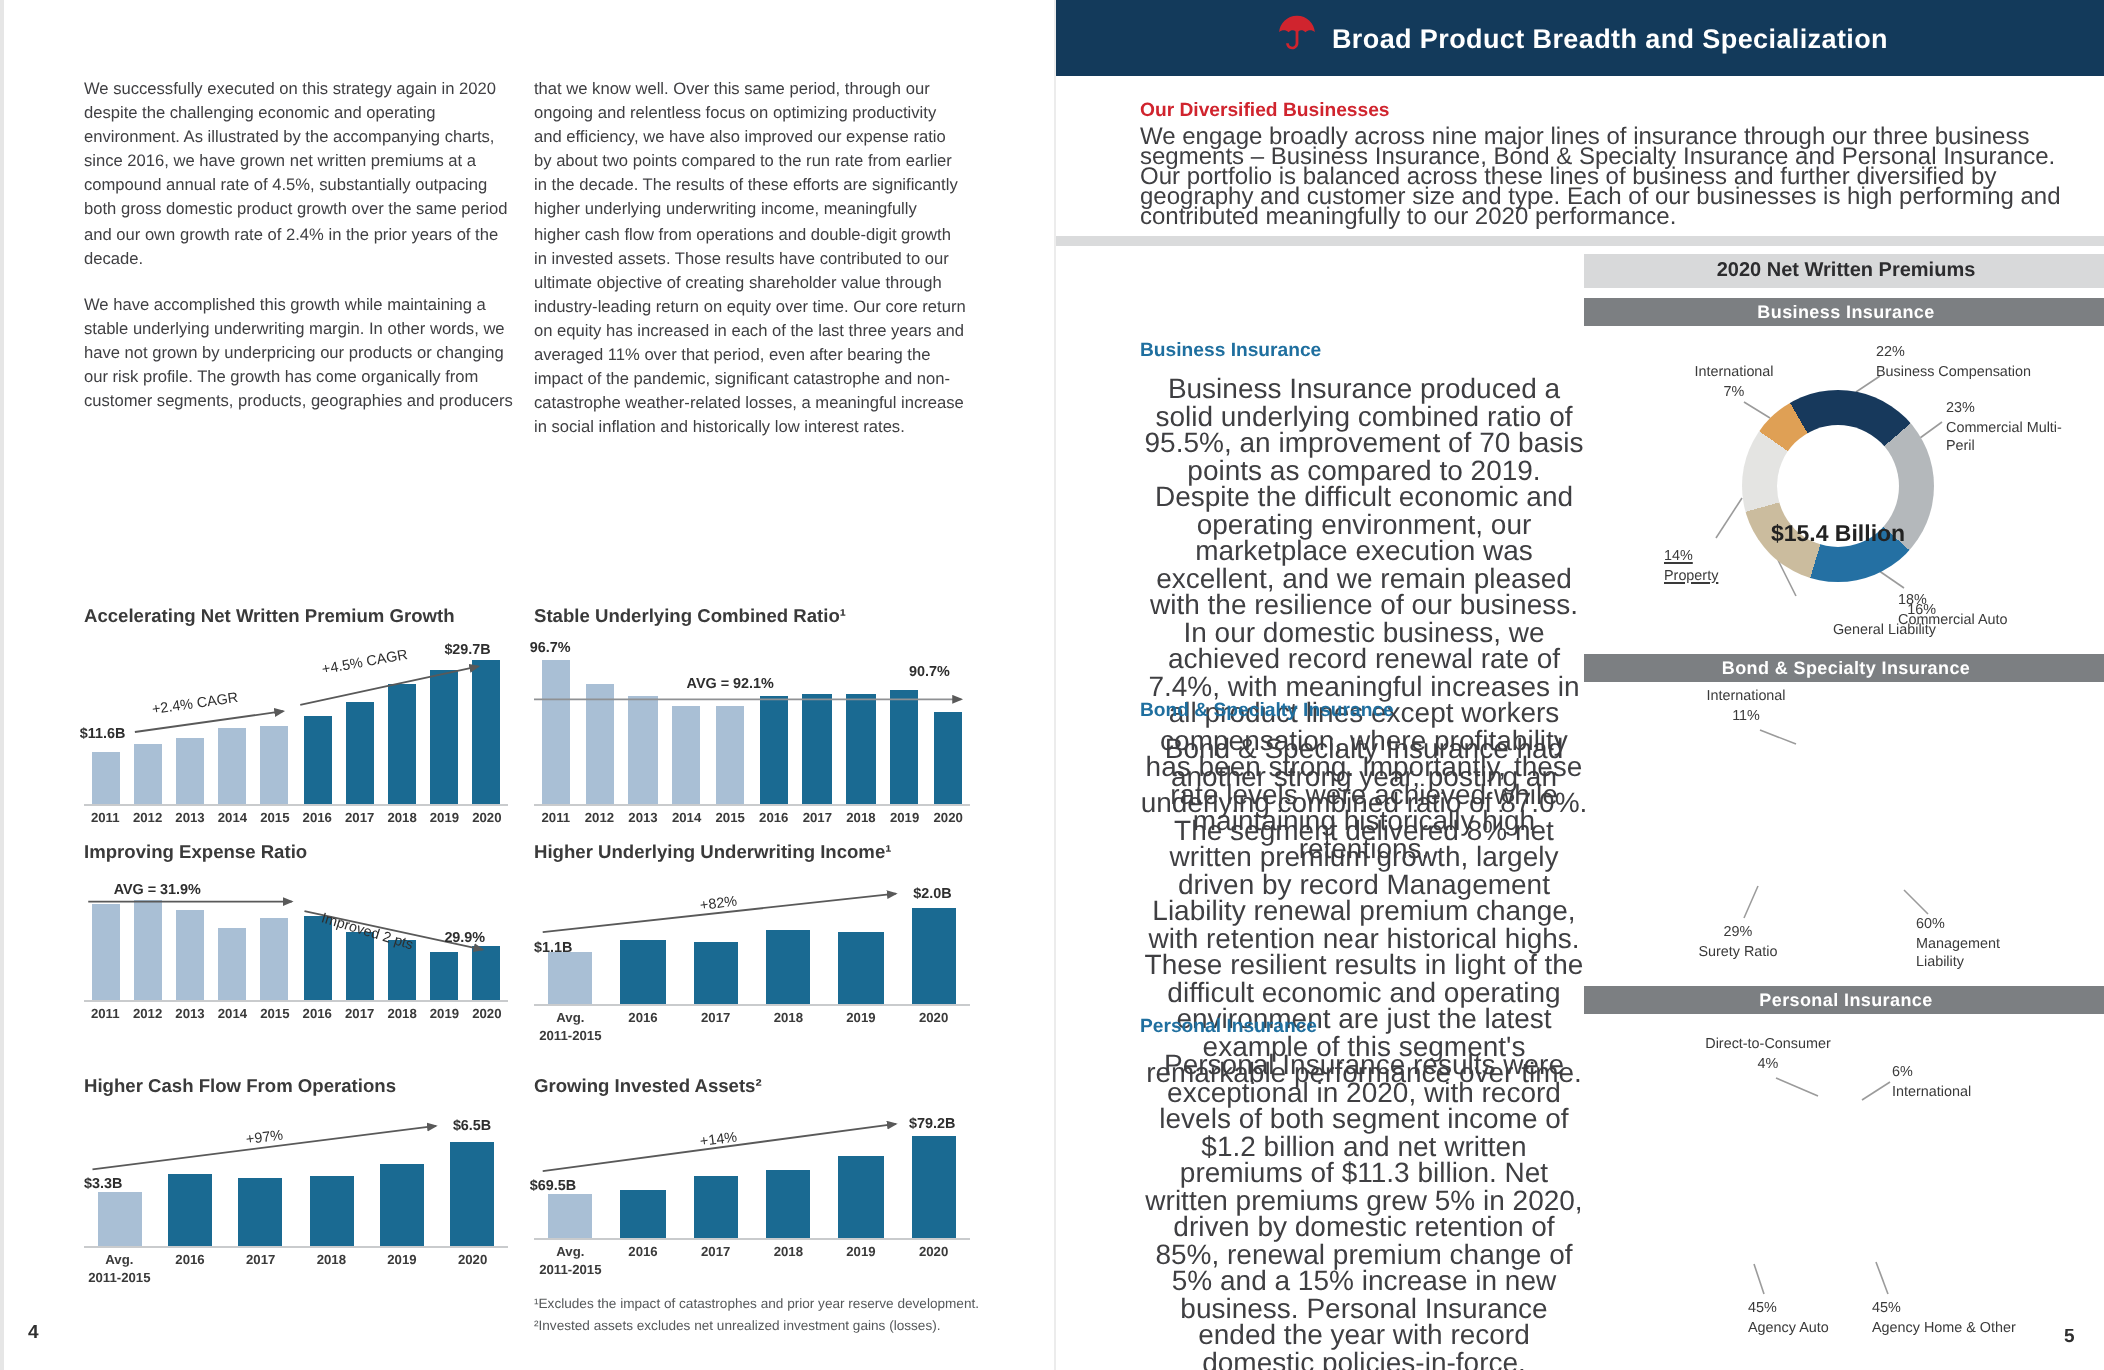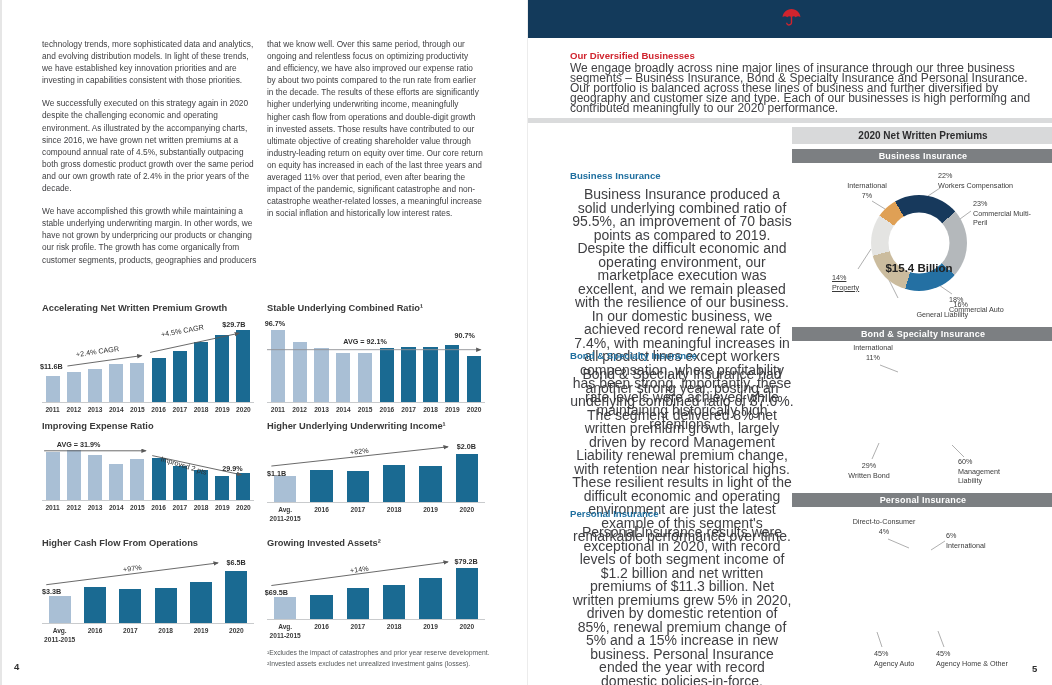--- a/index.html
+++ b/index.html
@@ -60,21 +60,20 @@
   .d-call{position:absolute;font-size:7.2px;line-height:9.6px;color:#3a3a3a;}
   .d-svg{position:absolute;left:0;top:0;width:100%;height:100%;overflow:visible;}
 </style>
 </head>
 <body>
 
 <div class="spread">
 
   <div class="page page-left">
     <div class="col" id="col1">
-      <p>technology trends, more sophisticated data and analytics, and evolving distribution models. In light of these trends, we have established key innovation priorities and are investing in capabilities consistent with those priorities.</p>
       <p>We successfully executed on this strategy again in 2020 despite the challenging economic and operating environment. As illustrated by the accompanying charts, since 2016, we have grown net written premiums at a compound annual rate of 4.5%, substantially outpacing both gross domestic product growth over the same period and our own growth rate of 2.4% in the prior years of the decade.</p>
       <p>We have accomplished this growth while maintaining a stable underlying underwriting margin. In other words, we have not grown by underpricing our products or changing our risk profile. The growth has come organically from customer segments, products, geographies and producers</p>
     </div>
     <div class="col" id="col2">
       <p>that we know well. Over this same period, through our ongoing and relentless focus on optimizing productivity and efficiency, we have also improved our expense ratio by about two points compared to the run rate from earlier in the decade. The results of these efforts are significantly higher underlying underwriting income, meaningfully higher cash flow from operations and double-digit growth in invested assets. Those results have contributed to our ultimate objective of creating shareholder value through industry-leading return on equity over time. Our core return on equity has increased in each of the last three years and averaged 11% over that period, even after bearing the impact of the pandemic, significant catastrophe and non-catastrophe weather-related losses, a meaningful increase in social inflation and historically low interest rates.</p>
     </div>
 
     <div class="chart" id="chart0">
         <div class="c-title">Accelerating Net Written Premium Growth</div>
         <div class="c-plot" style="height: 80px;">
@@ -405,20 +404,21 @@
     <div class="header-bar" id="hdrbar" style="background: rgb(19, 58, 91);">
       <span class="hu">
         <svg width="21" height="21" viewBox="0 0 24 24">
           <path fill="#d0242e" d="M12,2.2 C6.3,2.2 2.1,6.6 1.8,11.6 C3.3,10.1 5.6,10.1 7.1,11.6
             C8.5,10.2 10.2,10.1 11.2,11.2 L11.2,17.8 C11.2,18.9 10.3,19.8 9.2,19.8
             C8.2,19.8 7.3,19 7.3,17.9 L5.8,17.9 C5.8,19.8 7.3,21.3 9.2,21.3
             C11.1,21.3 12.8,19.7 12.8,17.8 L12.8,11.2 C13.8,10.1 15.5,10.2 16.9,11.6
             C18.4,10.1 20.7,10.1 22.2,11.6 C21.9,6.6 17.7,2.2 12,2.2 Z"></path>
         </svg>
       </span>
+      <span class="ht">Broad Product Breadth and Specialization</span>
     </div>
 
     <div class="intro-h" id="introh" style="color: rgb(208, 36, 46);">Our Diversified Businesses</div>
     <div class="intro-b">We engage broadly across nine major lines of insurance through our three business segments – Business Insurance, Bond &amp; Specialty Insurance and Personal Insurance. Our portfolio is balanced across these lines of business and further diversified by geography and customer size and type. Each of our businesses is high performing and contributed meaningfully to our 2020 performance.</div>
     <div class="rule"></div>
 
     <div class="sec" id="sec0">
       <h3>Business Insurance</h3>
       <p>Business Insurance produced a solid underlying combined ratio of 95.5%, an improvement of 70 basis points as compared to 2019. Despite the difficult economic and operating environment, our marketplace execution was excellent, and we remain pleased with the resilience of our business. In our domestic business, we achieved record renewal rate of 7.4%, with meaningful increases in all product lines except workers compensation, where profitability has been strong. Importantly, these rate levels were achieved while maintaining historically high retentions.</p>
     </div>
@@ -443,21 +443,21 @@
           <line x1="66" y1="106" x2="79" y2="86" stroke="#9b9b9b" stroke-width="0.8"></line>
           <line x1="80" y1="38" x2="93" y2="46" stroke="#9b9b9b" stroke-width="0.8"></line>
         </svg>
         <div class="donut" style="height: 96px; width: 96px; left: 79px; top: 32px; background: conic-gradient(from -30deg, rgb(23, 57, 92) 0%, rgb(23, 57, 92) 22%, rgb(180, 184, 187) 22%, rgb(180, 184, 187) 45%, rgb(36, 112, 163) 45%, rgb(36, 112, 163) 63%, rgb(203, 188, 158) 63%, rgb(203, 188, 158) 79%, rgb(228, 228, 226) 79%, rgb(228, 228, 226) 93%, rgb(223, 160, 85) 93%, rgb(223, 160, 85) 100%);">
           <div class="d-hole" style="height: 61px; width: 61px;">
             <div class="d-center">$15.4 Billion</div>
           </div>
         </div>
         <div class="d-call" style="left: 146px; top: 8px; width: 90px; text-align: left;">
           <div>22%</div>
-          <div>Workers Compensation</div>
+          <div>Business Compensation</div>
         </div>
         <div class="d-call" style="left: 181px; top: 36px; width: 60px; text-align: left;">
           <div>23%</div>
           <div>Commercial Multi-Peril</div>
         </div>
         <div class="d-call" style="left: 157px; top: 132px; width: 90px; text-align: left;">
           <div>18%</div>
           <div>Commercial Auto</div>
         </div>
         <div class="d-call" style="left: 96px; top: 137px; width: 80px; text-align: right;">
@@ -480,21 +480,21 @@
           <line x1="88" y1="24" x2="106" y2="31" stroke="#9b9b9b" stroke-width="0.8"></line>
           <line x1="80" y1="118" x2="87" y2="102" stroke="#9b9b9b" stroke-width="0.8"></line>
           <line x1="172" y1="116" x2="160" y2="104" stroke="#9b9b9b" stroke-width="0.8"></line>
         </svg>
         <div class="d-call" style="left: 48px; top: 2px; width: 66px; text-align: center;">
           <div>International</div>
           <div>11%</div>
         </div>
         <div class="d-call" style="left: 44px; top: 120px; width: 66px; text-align: center;">
           <div>29%</div>
-          <div>Written Bond</div>
+          <div>Surety Ratio</div>
         </div>
         <div class="d-call" style="left: 166px; top: 116px; width: 64px; text-align: left;">
           <div>60%</div>
           <div>Management Liability</div>
         </div>
       </div>
 
     <div class="panel-bar" id="pbar2">Personal Insurance</div>
     <div class="d-area" id="darea2" style="height: 166px;">
         <svg class="d-svg">

